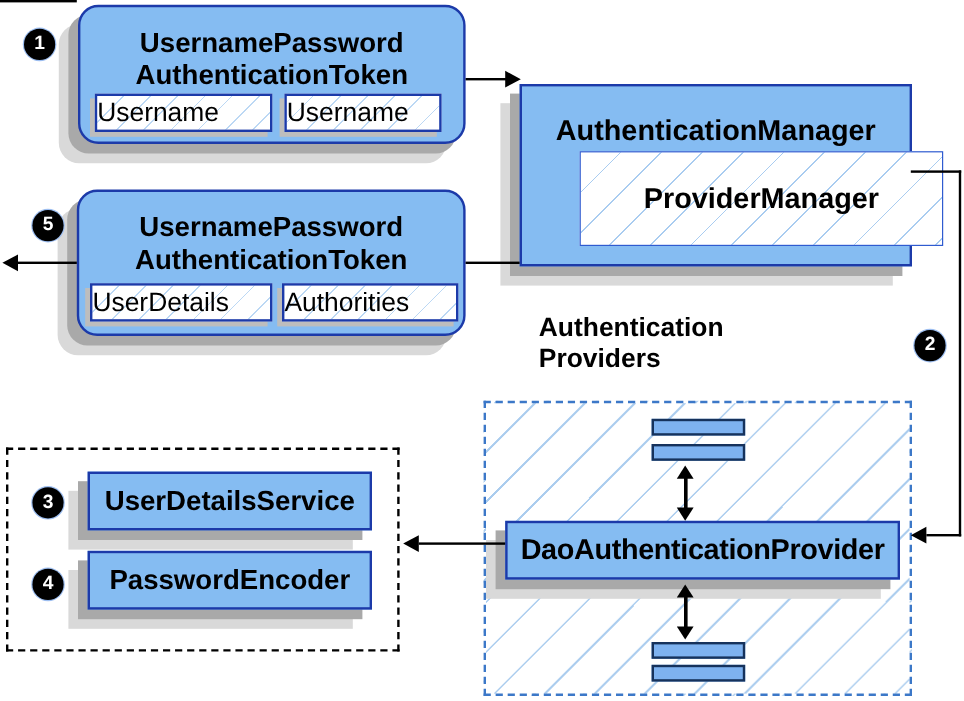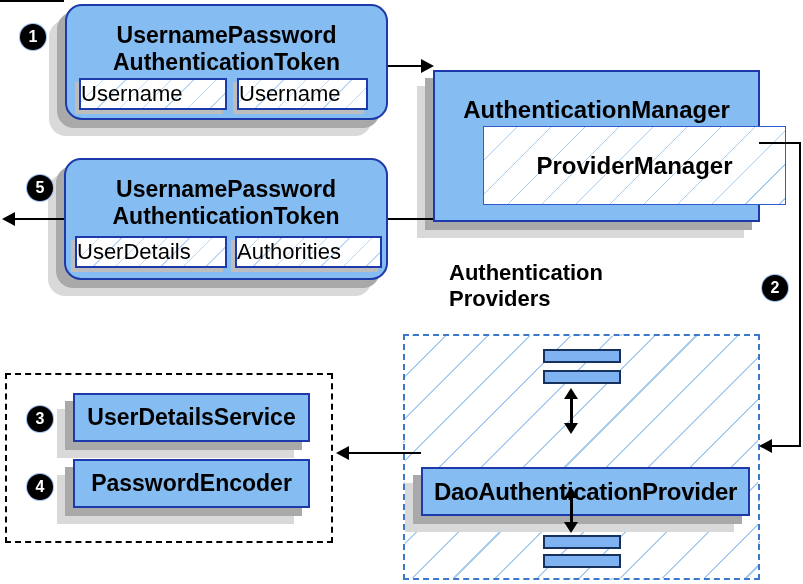--- a/index.html
+++ b/index.html
@@ -82,21 +82,21 @@
     left:449px; top:260px; width:260px;
     font-weight:bold;
     font-size:22px;
     line-height:26px;
     color:#000;
     z-index:4;
   }
   #dao-box {
     left:421px; top:434px; width:329px; height:49px;
     font-weight:bold; font-size:24px; letter-spacing:-0.3px;
-    text-align:center; line-height:45px;margin-top:33px;
+    text-align:center; line-height:45px;
   }
 
   
   #services-zone {
     position:absolute;
     left:5px; top:373px; width:328px; height:170px;
     border:2px dashed #000;
     background:#fff;
     z-index:1;
   }

